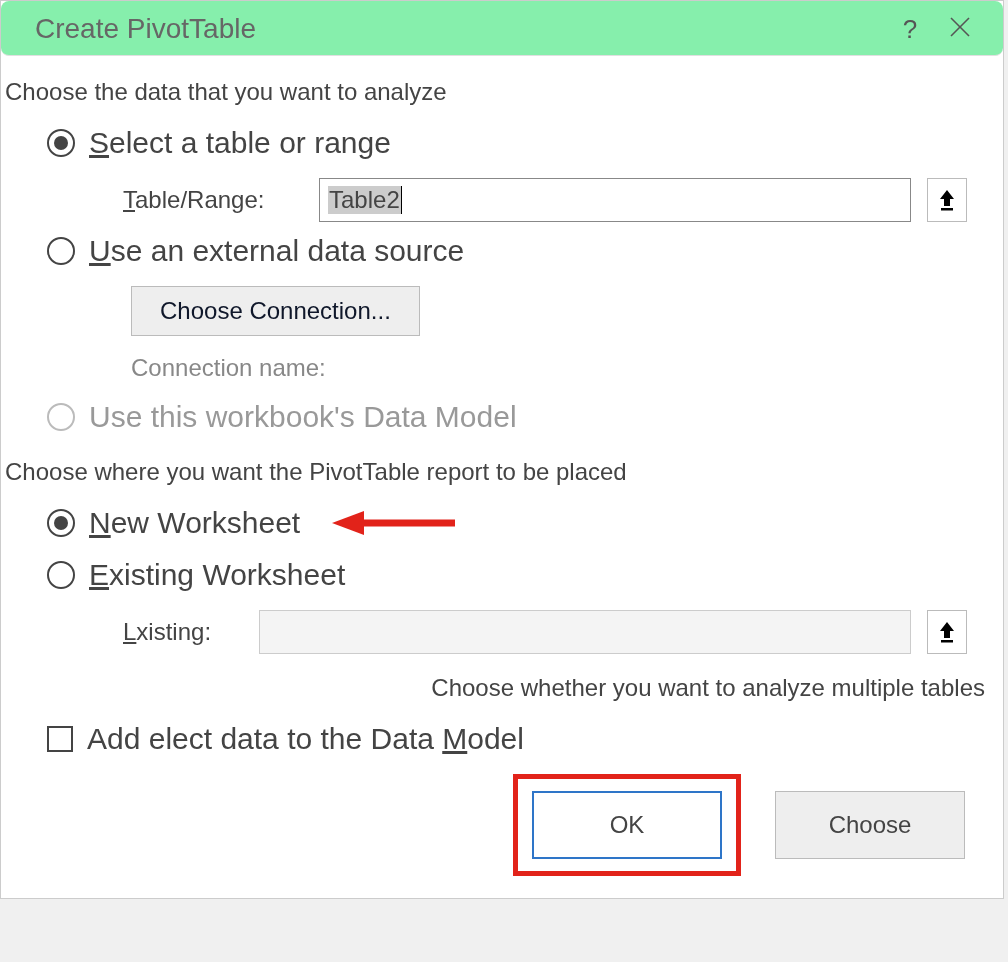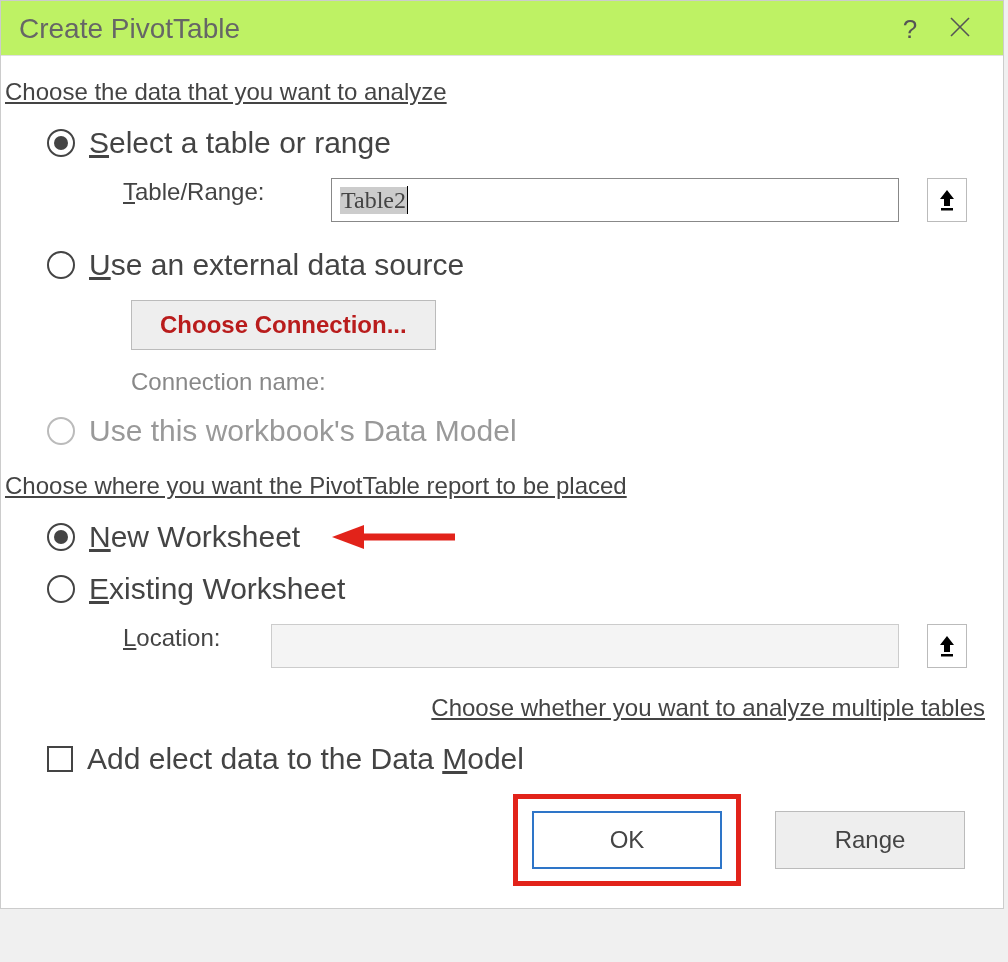--- a/index.html
+++ b/index.html
@@ -11,44 +11,44 @@
   }
   .dialog {
     width: 1004px;
     background: #fff;
     border: 1px solid #ccc;
     position: relative;
   }
   .titlebar {
     display: flex;
     align-items: center;
-    padding: 12px 18px 10px 18px;
+    padding: 12px 18px 10px 34px;
     border-bottom: 1px solid #e0e0e0;
-    background: #bef264;
+    background: #86efac;
+    border-radius: 8px;
   }
   .title {
     font-size: 28px;
     color: #666;
     flex: 1;
     font-weight: 400;
   }
   .tb-btn {
     width: 50px;
     text-align: center;
     font-size: 26px;
     color: #555;
   }
   .body {
     padding: 22px 18px 22px 2px;
     font-size: 24px;
     color: #444;
   }
   .section-label {
     margin: 0 0 20px 2px;
-    text-decoration: underline;
   }
   .radio-row, .check-row {
     display: flex;
     align-items: center;
     margin: 0 0 18px 44px;
   }
   .radio {
     width: 28px; height: 28px;
     border: 2px solid #444;
     border-radius: 50%;
@@ -73,22 +73,23 @@
   }
   .opt-label { font-size: 30px; }
   .opt-label.disabled { color: #999; }
   .arrow-annot {
     margin-left: 30px;
     display: inline-flex;
     align-items: center;
   }
   .field-row {
     display: flex;
-    margin: 0 0 26px 120px;
-    gap: 28px;
+    align-items: center;
+    margin: 0 0 12px 120px;
+    gap: 16px;
   }
   .field-label {
     width: 180px;
     font-size: 24px;
   }
   .field-label-sm { width: 120px; }
   .textbox {
     flex: 1;
     height: 44px;
     border: 1px solid #888;
@@ -98,52 +99,51 @@
     display: flex;
     align-items: center;
   }
   .textbox.disabled {
     background: #f4f4f4;
     border-color: #ccc;
   }
   .sel-text {
     background: #ccc;
     padding: 0 1px;
-    font-family: Liberation Serif, serif;
   }
   .cursor {
     border-right: 1px solid #000;
     height: 28px;
   }
   .ref-btn {
     width: 40px; height: 44px;
     border: 1px solid #bbb;
     background: #fff;
     display: flex;
     align-items: center; justify-content: center;
   }
   .btn {
     border: 1px solid #bbb;
     background: #eee;
     font-size: 24px;
     padding: 10px 28px;
     color: #666;
   }
-  .btn.disabled { color: #b91c1c; font-weight: bold; }
+  .btn.disabled { color: #0f172a; }
   .conn-row { margin: 0 0 18px 128px; }
   .footer {
     display: flex;
     justify-content: flex-end;
     gap: 34px;
     padding-right: 20px;
     margin-top: 10px;
   }
   .footer .btn {
     width: 190px;
-    height: 58px;
+    height: 68px;
     font-size: 24px;
     color: #444;
     display: flex;
     align-items: center;
     justify-content: center;
     padding: 0;
   }
   .ok-btn {
     border: 2px solid #2e75c8;
     background: #fff;
@@ -225,21 +225,21 @@
         </svg>
       </span>
     </div>
 
     <div class="radio-row">
       <span class="radio"></span>
       <span class="opt-label"><span class="under">E</span><span>xisting Worksheet</span></span>
     </div>
 
     <div class="field-row">
-      <div class="field-label field-label-sm"><span class="under">L</span><span>ocation:</span></div>
+      <div class="field-label field-label-sm"><span class="under">L</span><span>xisting:</span></div>
       <div class="textbox disabled">
         <span></span>
       </div>
       <div class="ref-btn shrink">
         <svg width="20" height="26" viewBox="0 0 20 26">
           <path d="M10 3 L3 12 L7 12 L7 19 L13 19 L13 12 L17 12 Z" fill="#000"></path>
           <rect x="4" y="21" width="12" height="2.5" fill="#000"></rect>
         </svg>
       </div>
     </div>
@@ -248,17 +248,17 @@
 
     <div class="check-row">
       <span class="checkbox"></span>
       <span class="opt-label"><span>Add elect data to the Data </span><span class="under">M</span><span>odel</span></span>
     </div>
 
     <div class="footer">
       <span class="ok-highlight">
         <button class="btn ok-btn">OK</button>
       </span>
-      <button class="btn" style="align-self:center;">Range</button>
+      <button class="btn" style="align-self:center;">Choose</button>
     </div>
 
   </div>
 </div>
 
 </body></html>

